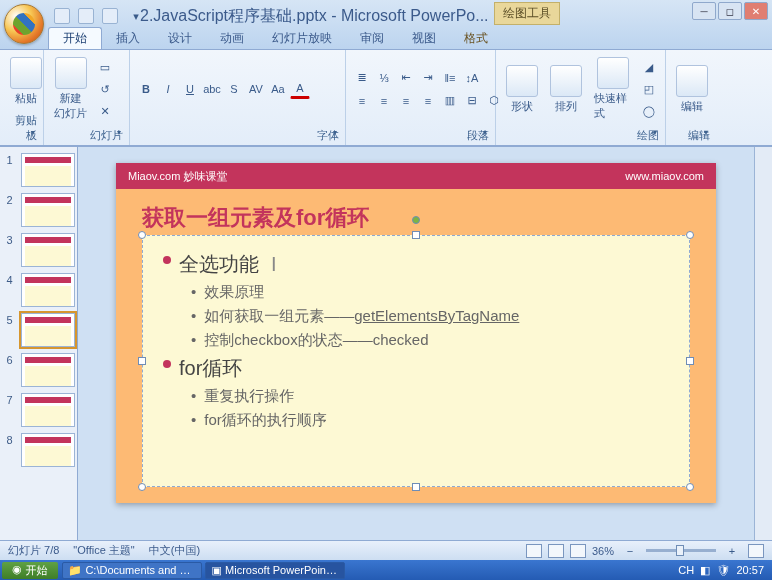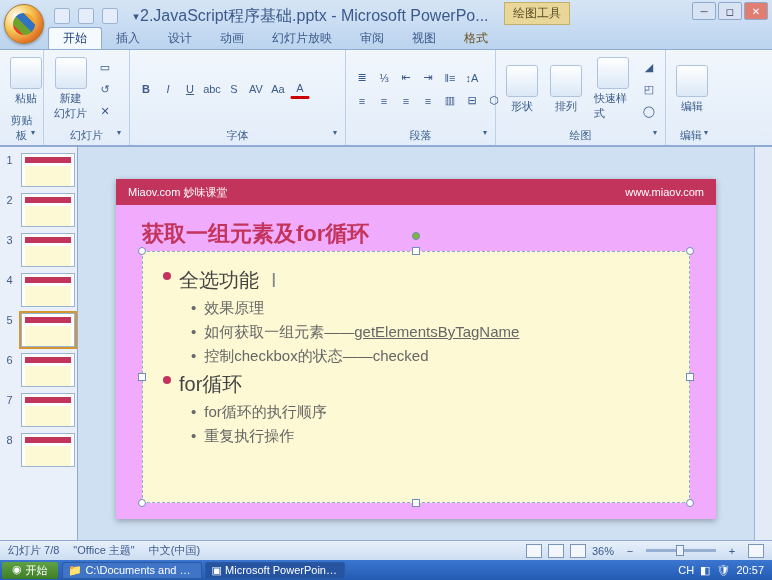--- a/index.html
+++ b/index.html
@@ -5,35 +5,35 @@
 * { margin: 0; padding: 0; box-sizing: border-box; }
 body { font-family: "Microsoft YaHei", "SimSun", Tahoma, sans-serif; font-size: 12px; background: #cfe0f3; width: 772px; height: 580px; overflow: hidden; position: relative; }
 
 
 .title-bar { height: 50px; background: linear-gradient(#d6e5f5, #bcd4ef); display: flex; align-items: flex-start; position: relative; border-bottom: 1px solid #8faad3; }
 .office-btn { width: 40px; height: 40px; margin: 4px; border-radius: 50%; background: radial-gradient(circle at 30% 30%, #fff, #f7c653 40%, #e57a2a 70%, #b84510); border: 1px solid #a77933; box-shadow: 0 1px 3px rgba(0,0,0,0.3); display: flex; align-items: center; justify-content: center; }
 .office-btn::after { content:""; width:22px; height:22px; border-radius:50%; background: linear-gradient(45deg,#e7412a 0 25%,#6ea32e 25% 50%,#3272c0 50% 75%,#f2a827 75%); }
 .qat { display: flex; gap: 8px; align-items: center; margin-top: 6px; margin-left: 6px; }
 .qat-icon { width:16px; height:16px; border:1px solid #99b3d3; background:#e4edf9; border-radius:2px; }
 .title-text { position: absolute; left: 140px; top: 6px; color: #3b5a8b; font-size: 16px; white-space: nowrap; }
-.title-tools { position: absolute; right: 202px; top: 2px; background:#e9d79a; color:#5b4e26; padding:2px 8px; font-size:12px; border:1px solid #c3b06a; }
+.title-tools { position: absolute; right: 212px; top: 2px; background:#e9d79a; color:#5b4e26; padding:2px 8px; font-size:12px; border:1px solid #c3b06a; }
 .win-btns { position:absolute; right:4px; top:2px; display:flex; gap:2px; }
 .win-btn { width:24px; height:18px; background:#d8e4f3; border:1px solid #8fa8cc; border-radius:2px; display:flex; align-items:center; justify-content:center; font-size:10px; color:#334; }
 
 
 .tabs { position:absolute; bottom:0; left:48px; display:flex; height:22px; }
 .tab { padding:0 14px; color:#3b5a8b; font-size:12px; display:flex; align-items:center; cursor:pointer; }
 .tab.active { background:#f5faff; border:1px solid #8faad3; border-bottom:none; border-radius:3px 3px 0 0; color:#1b3e72; }
 .tab.tools { color:#6a5323; }
 
 
 .ribbon { height:96px; background: linear-gradient(#f1f6fc,#e3edf9); border-bottom:1px solid #8faad3; display:flex; }
 .group { border-right:1px solid #bcd0e8; display:flex; flex-direction:column; padding:2px 6px 0; }
 .group-body { flex:1; display:flex; align-items:center; gap:4px; }
-.group-label { text-align:center; font-size:11px; color:#3e628f; padding:2px 0; position:relative; }
+.group-label { text-align:right; font-size:11px; color:#3e628f; padding:2px 0; position:relative; }
 .group-label::after { content:"▾"; font-size:8px; position:absolute; right:2px; }
 .big-btn { display:flex; flex-direction:column; align-items:center; gap:2px; padding:2px 4px; border-radius:3px; cursor:pointer; color:#3a5b8a; font-size:11px; }
 .big-ico { width:32px; height:32px; border:1px solid #b0c3de; background:linear-gradient(#fff,#dbe8f6); border-radius:3px; }
 .font-row { display:flex; gap:2px; align-items:center; }
 .font-select { border:1px solid #9ab2d1; background:#fff; padding:1px 4px; font-size:12px; height:20px; width:100px; }
 .size-select { width:44px; border:1px solid #9ab2d1; background:#fff; padding:1px 4px; height:20px; }
 .mini-btn { width:20px; height:20px; border:1px solid transparent; display:flex; align-items:center; justify-content:center; font-size:11px; color:#3a5b8a; cursor:pointer; border-radius:2px; }
 .font-group-rows { display:flex; flex-direction:column; gap:3px; }
 .para-rows { display:flex; flex-direction:column; gap:3px; }
 
@@ -41,21 +41,21 @@
 .work { position:absolute; top:146px; left:0; right:0; bottom:40px; display:flex; border-top:1px solid #8faad3; background:#cfe0f3; }
 .slide-panel { width:78px; background:#eaf0f9; border-right:1px solid #8faad3; overflow:hidden; }
 .thumb { margin:6px auto; width:54px; height:34px; background:#fff; border:1px solid #9bb4d6; position:relative; cursor:pointer; }
 .thumb.sel { outline:2px solid #d6962f; }
 .thumb-num { position:absolute; left:-15px; top:0; color:#3e5c88; font-size:11px; }
 .thumb-inner { margin:3px; height:6px; background:#c3345c; }
 .thumb-body { margin:0 3px 3px; height:calc(100% - 12px); background:#fdf9d4; }
 .canvas-wrap { flex:1; display:flex; align-items:flex-start; justify-content:center; overflow:auto; background:#cfe0f3; position:relative; }
 .vscroll { width:18px; background:#e3ebf6; border-left:1px solid #9bb4d6; }
 
-.slide { width:600px; height:340px; margin:32px auto; background:#f0abfc; box-shadow:0 2px 6px rgba(0,0,0,0.3); position:relative; }
+.slide { width:600px; height:340px; margin:16px auto; background:#fdba74; box-shadow:0 2px 6px rgba(0,0,0,0.3); position:relative; }
 .slide-band { height:26px; background:#c3345c; color:#fff; display:flex; align-items:center; justify-content:space-between; padding:0 12px; font-size:11px; }
 .slide-heading { color:#c3345c; font-size:22px; font-weight:bold; padding:14px 26px 6px; }
 
 .textframe { position:absolute; left:26px; top:72px; width:548px; height:252px; border:1.5px dashed #8faad3; background:#fdf9d4; }
 .handle { position:absolute; width:8px; height:8px; background:#fff; border:1px solid #6f8db6; border-radius:50%; }
 .h-tl{left:-5px;top:-5px}.h-tr{right:-5px;top:-5px}.h-bl{left:-5px;bottom:-5px}.h-br{right:-5px;bottom:-5px}
 .h-t{left:50%;top:-5px;margin-left:-4px;border-radius:0}.h-b{left:50%;bottom:-5px;margin-left:-4px;border-radius:0}
 .h-l{left:-5px;top:50%;margin-top:-4px;border-radius:0}.h-r{right:-5px;top:50%;margin-top:-4px;border-radius:0}
 .h-rot{left:50%;top:-20px;margin-left:-4px;background:#7eb442;border-radius:50%}
 
@@ -305,24 +305,24 @@
               <span><span>如何获取一组元素——</span><span class="uline">getElementsByTagName</span></span>
             </div>
           <div class="b2">
               <span>控制checkbox的状态——checked</span>
             </div>
           <div class="b1">
               <span class="dot"></span>
               <span class="txt">for循环</span>
             </div>
           <div class="b2">
+              <span>重复执行操作</span>
+            </div>
+          <div class="b2">
               <span>for循环的执行顺序</span>
-            </div>
-          <div class="b2">
-              <span>重复执行操作</span>
             </div>
         </div>
       </div>
     </div>
   </div>
   <div class="vscroll"></div>
 </div>
 
 <div class="status-bar">
   <span>幻灯片 7/8</span>

